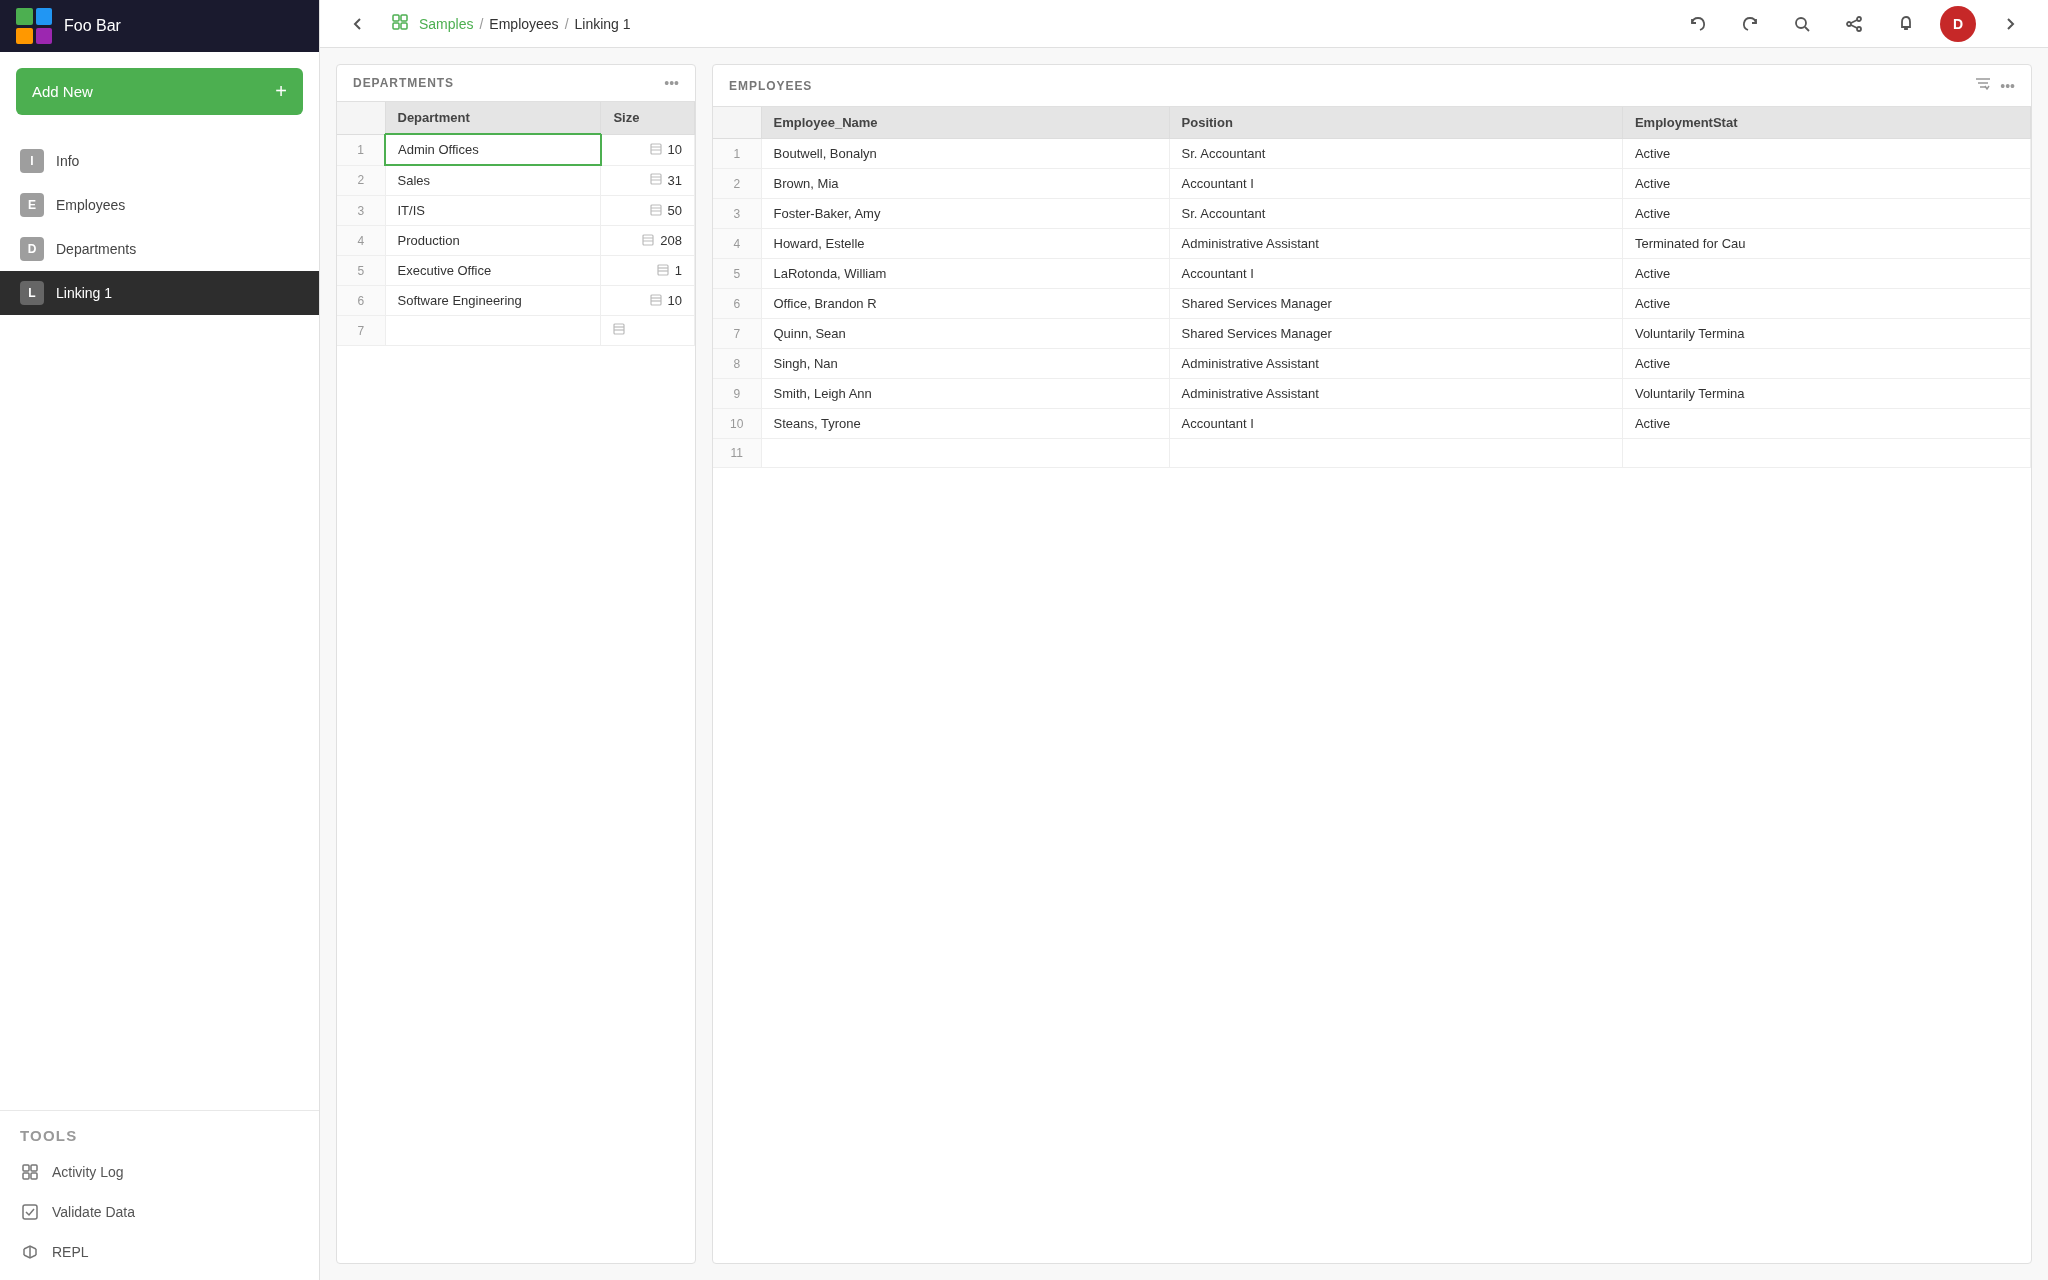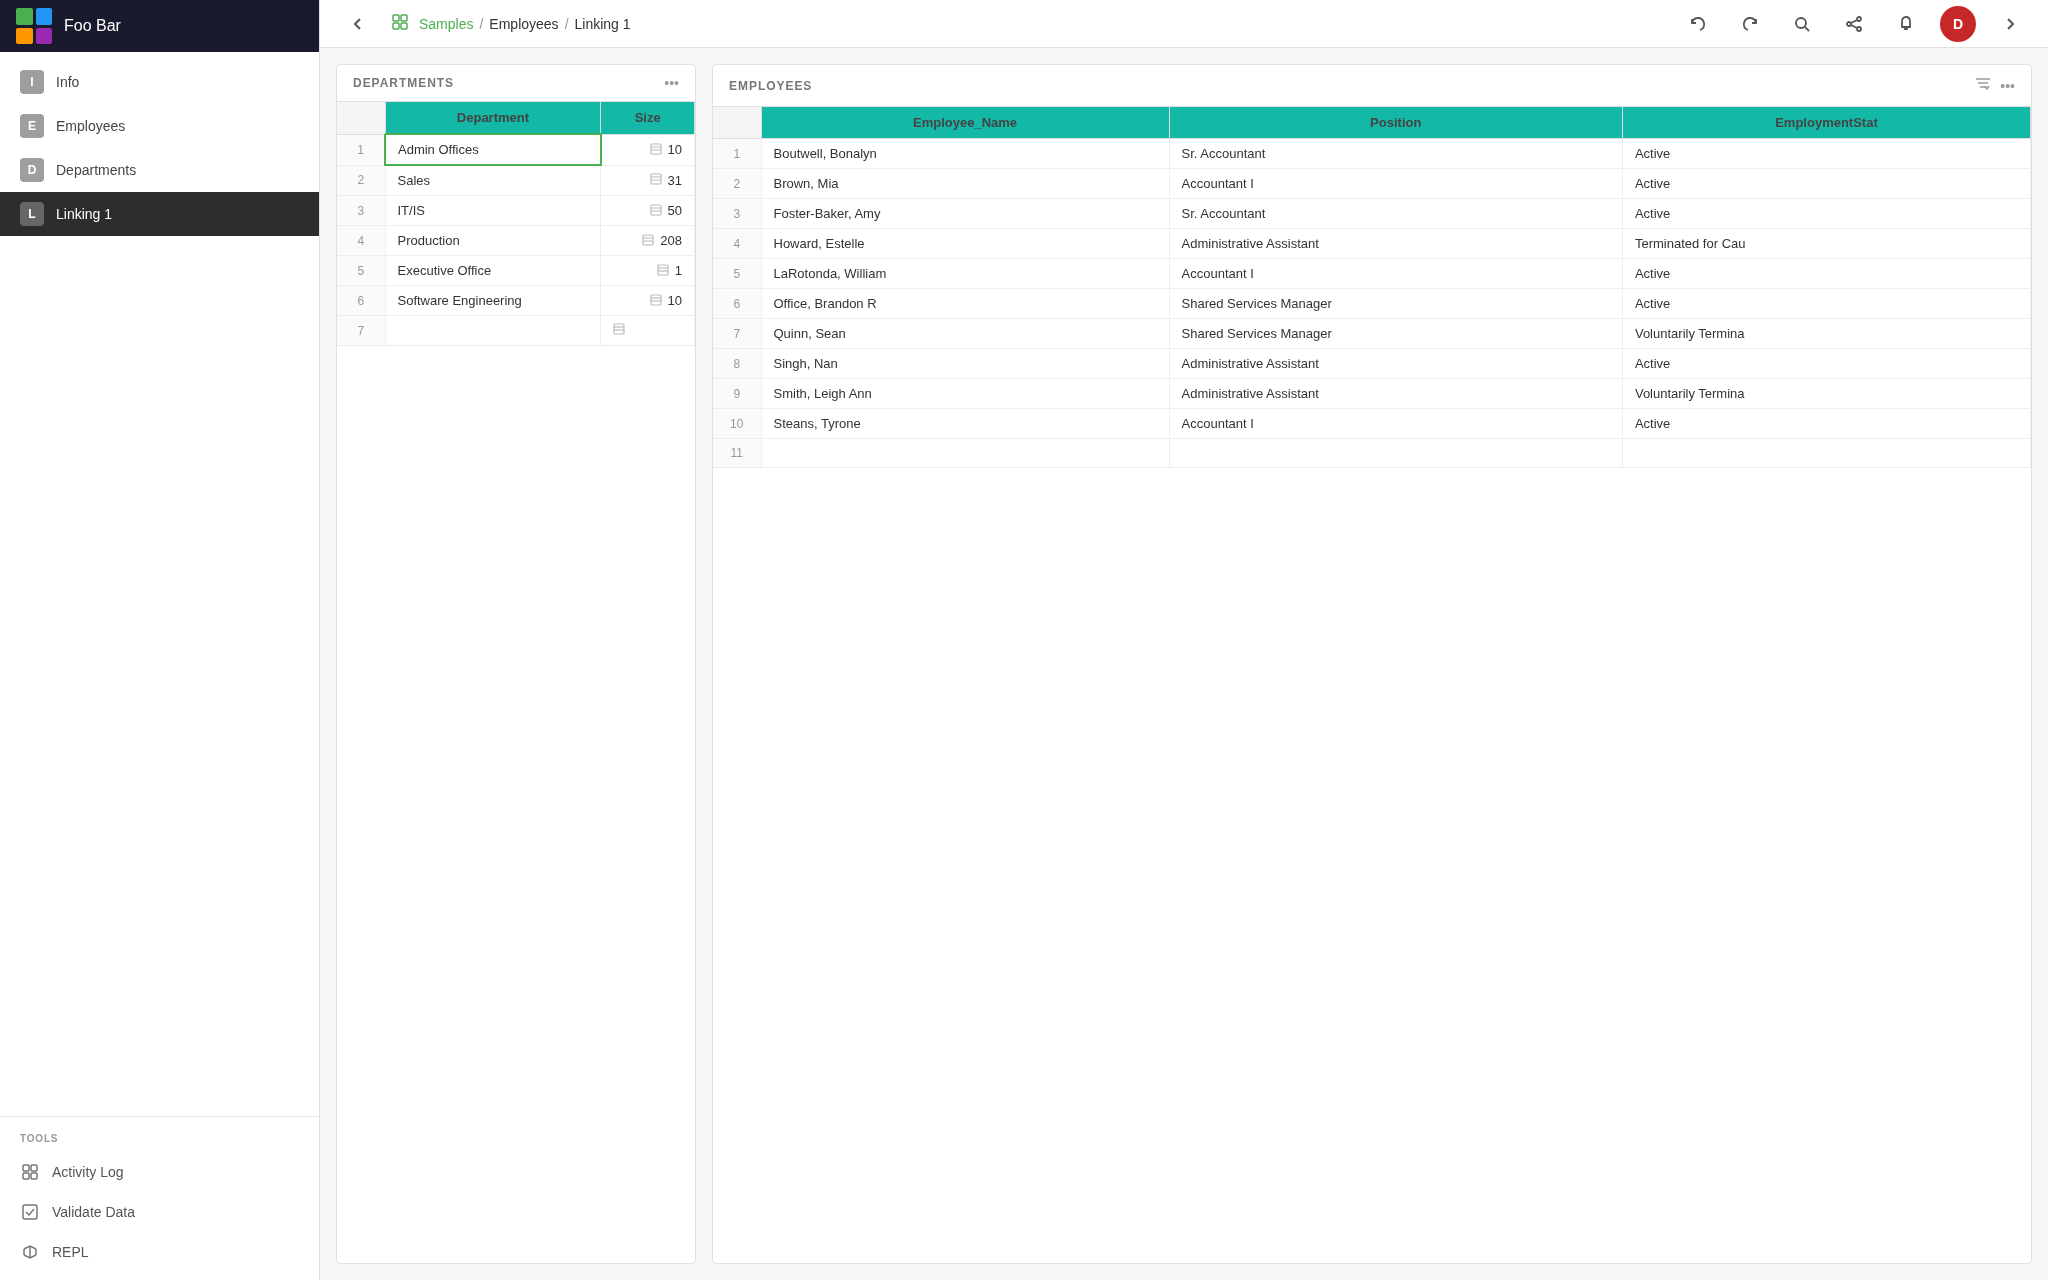--- a/index.html
+++ b/index.html
@@ -22,21 +22,21 @@
     .nav-item { display: flex; align-items: center; gap: 12px; padding: 10px 20px; cursor: pointer; color: #444; font-size: 14px; border-radius: 0; }
     .nav-item.active { background: #2d2d2d; color: #fff; }
     .nav-icon { width: 24px; height: 24px; border-radius: 4px; display: flex; align-items: center; justify-content: center; font-size: 12px; font-weight: 700; color: white; flex-shrink: 0; }
     .nav-icon.info { background: #9e9e9e; }
     .nav-icon.emp { background: #9e9e9e; }
     .nav-icon.dept { background: #9e9e9e; }
     .nav-icon.link { background: #555; }
     .nav-item.active .nav-icon { background: #666; }
 
     .tools-section { padding: 8px 0; border-top: 1px solid #e8e8e8; }
-    .tools-label { padding: 8px 20px; font-size: 10px; font-weight: 600; color: #999; letter-spacing: 0.08em; }
+    .tools-label { padding: 8px 20px; font-size: 15px; font-weight: 600; color: #999; letter-spacing: 0.08em; }
     .tool-item { display: flex; align-items: center; gap: 12px; padding: 10px 20px; cursor: pointer; color: #555; font-size: 14px; }
     .tool-icon { width: 20px; height: 20px; display: flex; align-items: center; justify-content: center; color: #777; flex-shrink: 0; }
 
     
     .main { flex: 1; display: flex; flex-direction: column; overflow: hidden; background: #f8f8f8; }
 
     
     .topbar { height: 48px; background: #fff; border-bottom: 1px solid #e0e0e0; display: flex; align-items: center; padding: 0 20px; gap: 15px; }
     .breadcrumb { display: flex; align-items: center; gap: 6px; font-size: 14px; }
     .breadcrumb-link { color: #4CAF50; cursor: pointer; font-weight: 500; }
@@ -54,21 +54,21 @@
     .table-panel { background: #fff; border: 1px solid #e0e0e0; border-radius: 4px; display: flex; flex-direction: column; overflow: hidden; }
     .table-panel.departments { width: 360px; min-width: 360px; }
     .table-panel.employees { flex: 1; }
 
     .table-panel-header { padding: 10px 16px; border-bottom: 1px solid #e0e0e0; display: flex; align-items: center; justify-content: space-between; }
     .table-panel-title { font-size: 12px; font-weight: 700; color: #777; letter-spacing: 0.08em; }
     .table-panel-actions { display: flex; align-items: center; gap: 8px; color: #999; cursor: pointer; }
 
     .table-wrapper { overflow: auto; flex: 1; }
     table { width: 100%; border-collapse: collapse; }
-    thead th { background: #14b8a6; border-bottom: 1px solid #ddd; border-right: 1px solid #ddd; padding: 8px 12px; font-size: 13px; font-weight: 600; color: #444; text-align: center; white-space: nowrap; position: sticky; top: 0; z-index: 1; }
+    thead th { background: #e5e5e5; border-bottom: 1px solid #ddd; border-right: 1px solid #ddd; padding: 8px 12px; font-size: 13px; font-weight: 600; color: #444; text-align: left; white-space: nowrap; position: sticky; top: 0; z-index: 1; }
     thead th:first-child { width: 48px; min-width: 48px; background: #f5f5f5; text-align: center; }
     tbody td { border-bottom: 1px solid #eee; border-right: 1px solid #eee; padding: 7px 12px; font-size: 13px; color: #333; white-space: nowrap; }
     tbody td:first-child { text-align: center; color: #999; font-size: 12px; background: #fafafa; }
     .row-num { color: #bbb; }
     .cell-icon { color: #bbb; font-size: 11px; }
     .size-cell { display: flex; align-items: center; justify-content: flex-end; gap: 6px; }
     .selected-cell { border: 2px solid #4CAF50 !important; }
     .emp-name-col { min-width: 180px; margin-left: 36px; }
     .pos-col { min-width: 200px; }
     .emp-status-col { min-width: 180px; }
@@ -80,20 +80,24 @@
   <div class="sidebar-header">
     <div class="app-logo">
       <div class="logo-dot"></div>
       <div class="logo-dot"></div>
       <div class="logo-dot"></div>
       <div class="logo-dot"></div>
     </div>
     <span class="app-title">Foo Bar</span>
   </div>
 
+  <button class="add-new-btn">
+    <span>Add New</span>
+    <span class="plus">+</span>
+  </button>
 
   <div class="nav-section">
     <div class="nav-item">
       <div class="nav-icon info">I</div>
       <span>Info</span>
     </div>
     <div class="nav-item">
       <div class="nav-icon emp">E</div>
       <span>Employees</span>
     </div>

